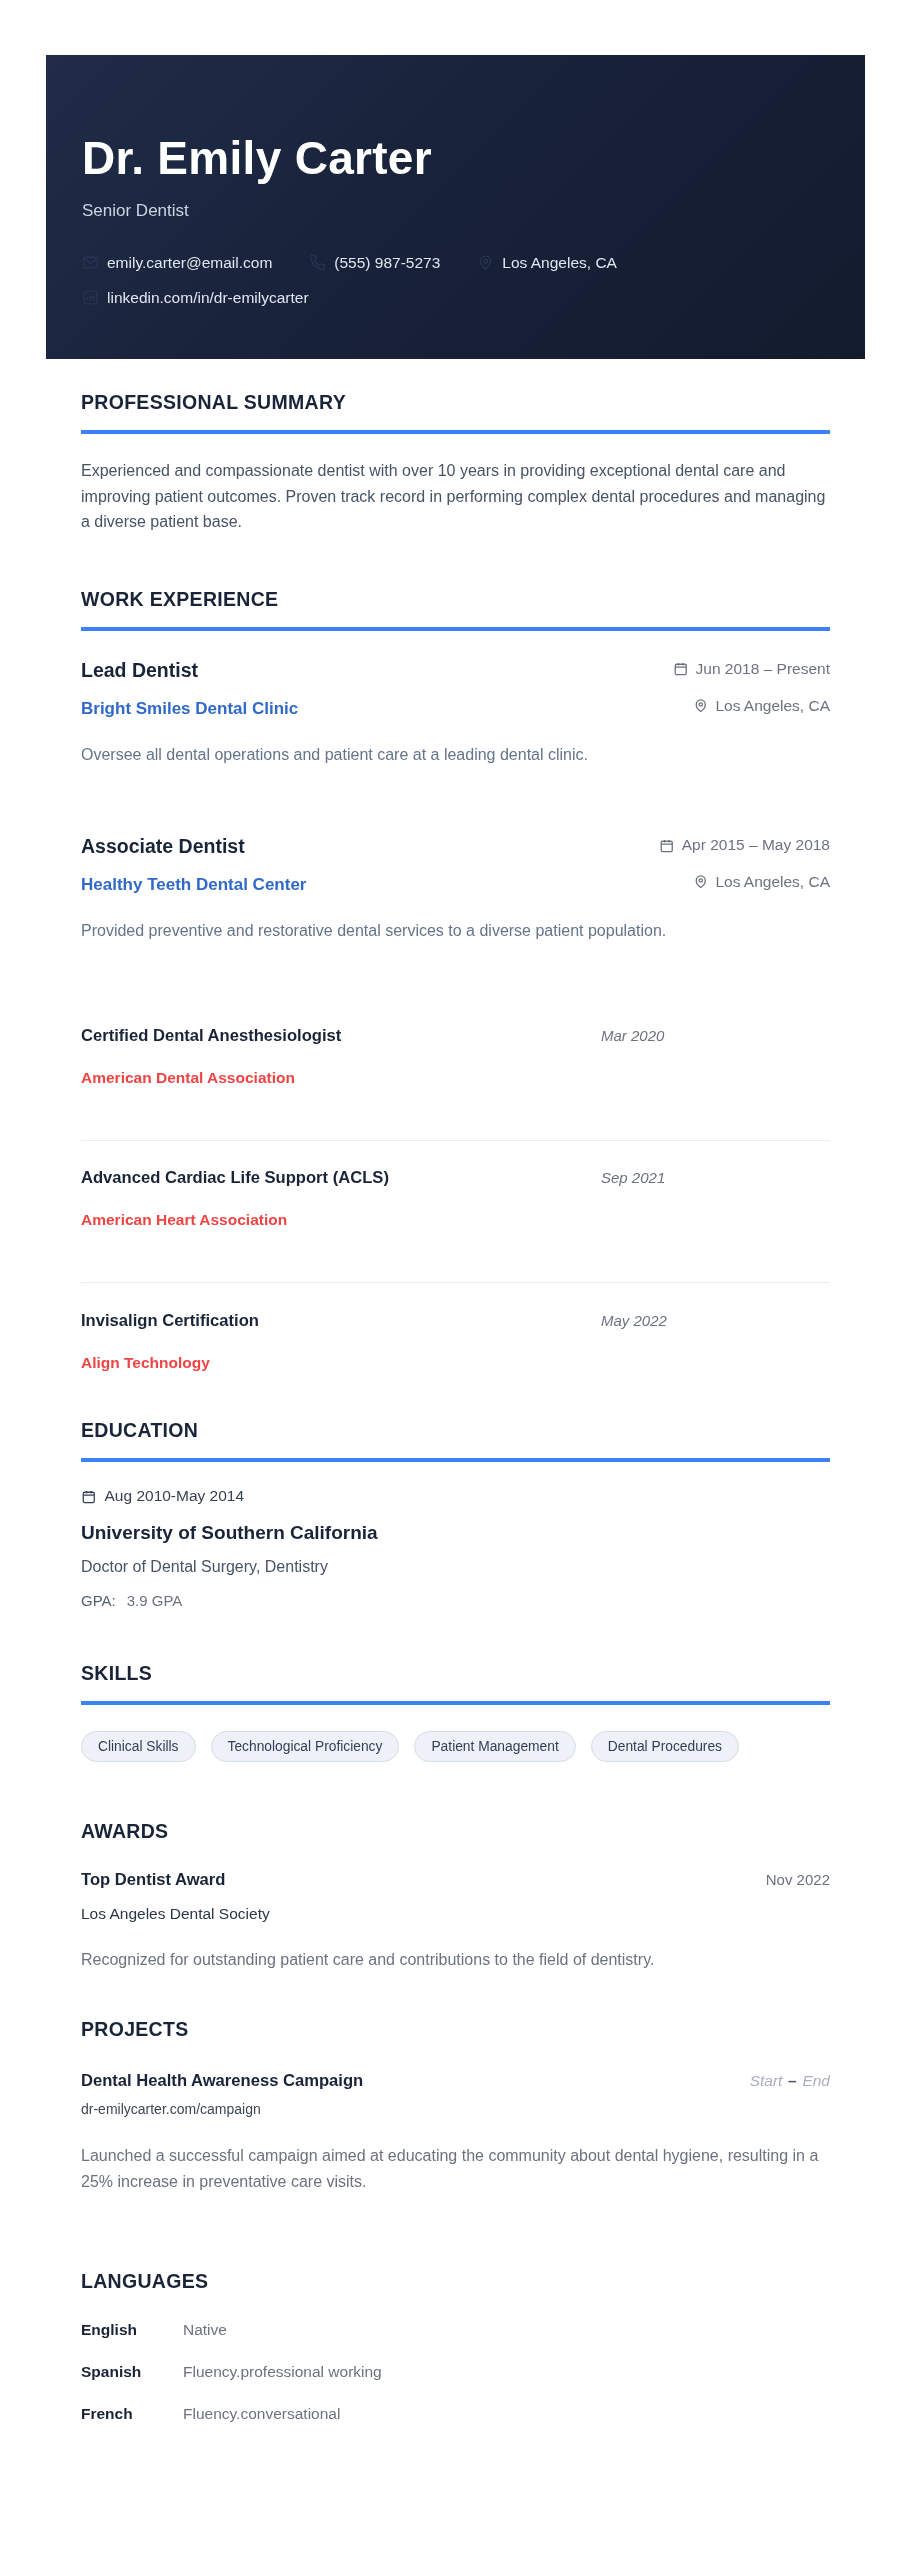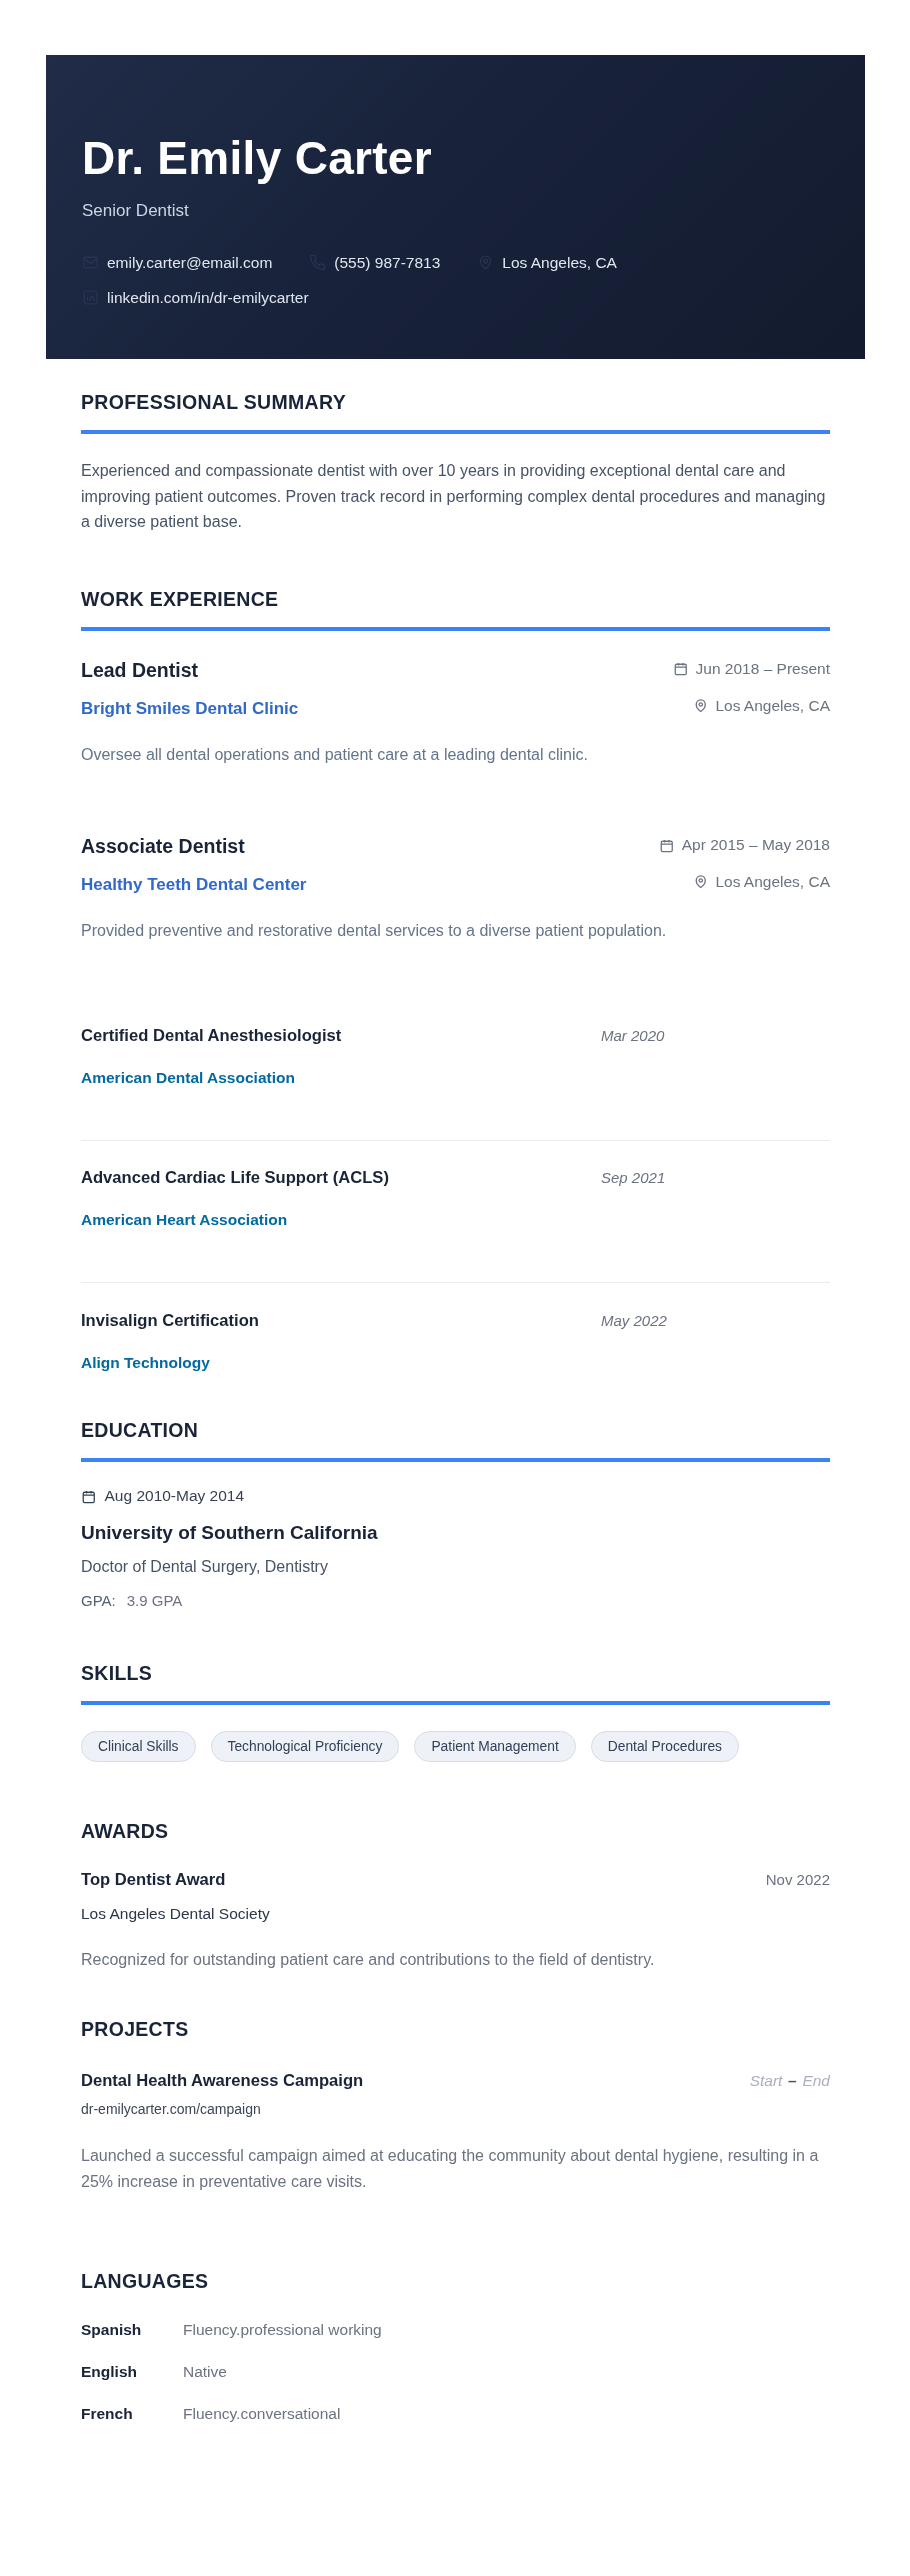--- a/index.html
+++ b/index.html
@@ -70,21 +70,21 @@
   .cert-item {
     display: grid;
     grid-template-columns: 1fr 229px;
     align-items: start;
     padding: 27.5px 0 53px 0;
     border-bottom: 1.1px solid #e9edf2;
   }
   .cert-item.first { padding-top: 25px; }
   .cert-item.last { border-bottom: none; padding-bottom: 34px; }
   .cert-name { margin: 0; font-size: 16.6px; font-weight: 700; color: #1a2438; }
-  .cert-issuer { margin: 23px 0 0 0; font-size: 15.5px; font-weight: 700; color: #0369a1; }
+  .cert-issuer { margin: 23px 0 0 0; font-size: 15.5px; font-weight: 700; color: #ef4444; }
   .cert-date { font-size: 15px; color: #6b7280; padding-top: 1.1px; font-style: italic; }
 
   
   .sec-education { margin-top: 13.8px; }
   .edu-date-row { margin-top: 25px; display: flex; align-items: center; gap: 8px; font-size: 15.5px; color: #374151; }
   .edu-date-row svg { width: 15.5px; height: 15.5px; stroke: #334155; fill: none; stroke-width: 2; flex: none; }
   .edu-school { margin: 17px 0 0 0; font-size: 19px; font-weight: 700; color: #1a2438; }
   .edu-degree { margin: 13.8px 0 0 0; font-size: 16px; color: #475366; }
   .edu-gpa { margin: 16px 0 0 0; font-size: 15px; color: #556070; display: flex; gap: 11px; }
   .edu-gpa .gpa-value { color: #6b7280; }
@@ -141,21 +141,21 @@
           <svg viewBox="0 0 24 24">
               <rect x="2.5" y="4.5" width="19" height="15" rx="2.5"></rect>
               <path d="M3 6.5l9 7 9-7"></path>
             </svg>
           <span>emily.carter@email.com</span>
         </div>
         <div class="contact-item">
           <svg viewBox="0 0 24 24">
               <path d="M22 16.9v3a2 2 0 0 1-2.2 2 19.8 19.8 0 0 1-8.6-3.1 19.5 19.5 0 0 1-6-6A19.8 19.8 0 0 1 2.1 4.2 2 2 0 0 1 4.1 2h3a2 2 0 0 1 2 1.7c.1.9.3 1.8.6 2.6a2 2 0 0 1-.4 2.1L8 9.7a16 16 0 0 0 6.3 6.3l1.3-1.3a2 2 0 0 1 2.1-.4c.8.3 1.7.5 2.6.6a2 2 0 0 1 1.7 2z"></path>
             </svg>
-          <span>(555) 987-7813</span>
+          <span>(555) 987-5273</span>
         </div>
         <div class="contact-item">
           <svg viewBox="0 0 24 24">
               <path d="M12 21s-7-5.1-7-11a7 7 0 1 1 14 0c0 5.9-7 11-7 11z"></path>
               <circle cx="12" cy="10" r="2.6"></circle>
             </svg>
           <span>Los Angeles, CA</span>
         </div>
       </div>
       <div class="contact-row">
@@ -312,26 +312,26 @@
         </div>
         <p class="project-url">dr-emilycarter.com/campaign</p>
         <p class="project-desc">Launched a successful campaign aimed at educating the community about dental hygiene, resulting in a 25% increase in preventative care visits.</p>
       </div>
     </section>
 
     <section class="sec-languages">
       <h2 class="sec-heading">LANGUAGES</h2>
       <div class="lang-list">
         <div class="lang-row">
+          <span class="lang-name">English</span>
+          <span class="lang-level">Native</span>
+        </div>
+        <div class="lang-row">
           <span class="lang-name">Spanish</span>
           <span class="lang-level">Fluency.professional working</span>
-        </div>
-        <div class="lang-row">
-          <span class="lang-name">English</span>
-          <span class="lang-level">Native</span>
         </div>
         <div class="lang-row">
           <span class="lang-name">French</span>
           <span class="lang-level">Fluency.conversational</span>
         </div>
       </div>
     </section>
 
   </main>
 </div>

